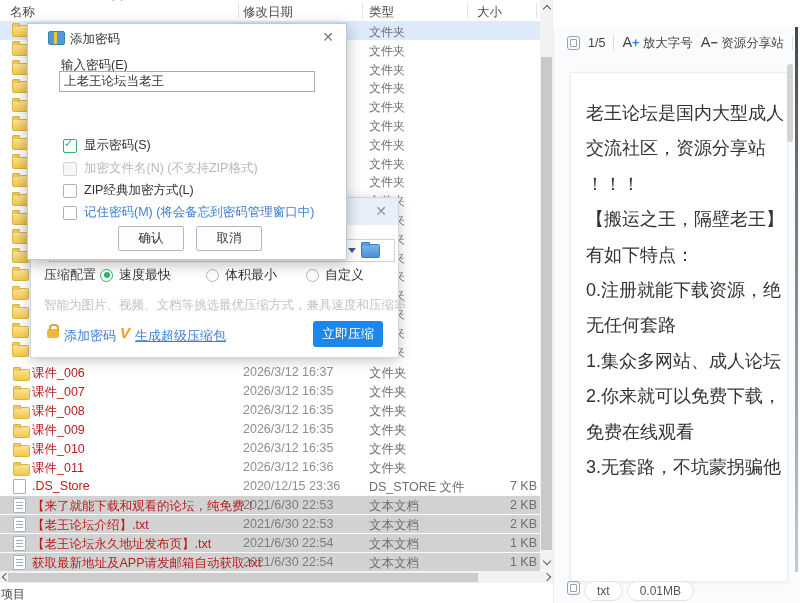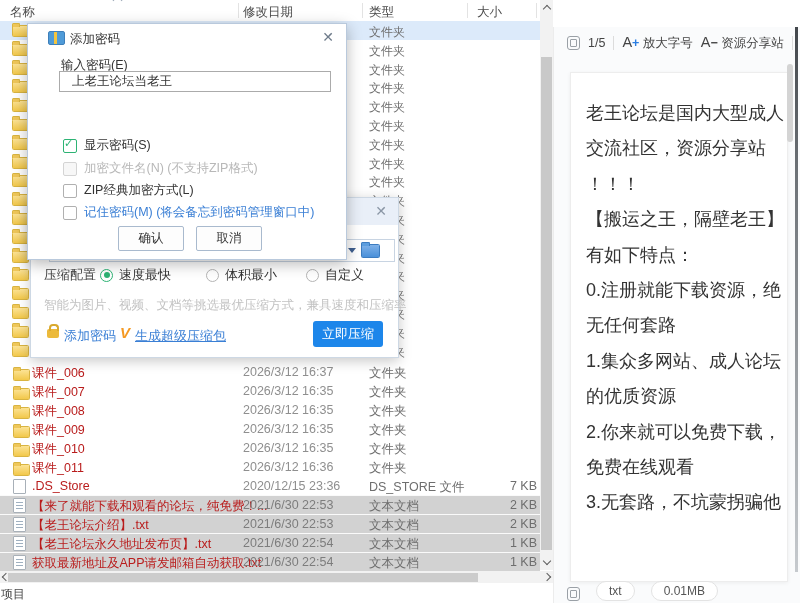--- a/index.html
+++ b/index.html
@@ -73,21 +73,21 @@
   .clink.addpw{left:33px;}
   .vmark{position:absolute;left:89px;top:126px;font-size:15px;font-weight:bold;font-style:italic;color:var(--orange);}
   .clink.superpkg{left:104px;text-decoration:underline;}
   .cbtn{position:absolute;right:15px;top:123px;width:70px;height:26px;background:var(--accent-blue);color:#fff;font-size:13px;text-align:center;line-height:26px;border-radius:3px;}
   
   .pdlg{position:absolute;left:27px;top:23px;width:318px;height:235px;background:#fff;border:1px solid #b9c9dc;box-shadow:0 4px 14px rgba(0,0,0,.28);z-index:10;}
   .pdlg .ptitle{position:absolute;left:42px;top:7px;font-size:12.5px;color:#333;}
   .zipicon{position:absolute;left:20px;top:7px;width:15px;height:12px;border:1px solid #3d7fba;border-radius:2px;background:linear-gradient(90deg,#4f9bd8 0 36%,#f4c53e 36% 56%,#4f9bd8 56%);}
   .pdlg .pclose{position:absolute;right:12px;top:5px;font-size:14px;color:#6e7b8a;}
   .pwlabel{position:absolute;left:33px;top:33px;font-size:12.5px;color:#333;}
-  .pwinput{position:absolute;left:31px;top:47px;width:246px;height:17px;border:1px solid #ababab;font-size:12.5px;color:#333;padding:1px 12px;font-family:inherit;background:#fff;}
+  .pwinput{position:absolute;left:31px;top:47px;width:246px;height:17px;border:1px solid #ababab;font-size:12.5px;color:#333;padding:1px 4px;font-family:inherit;background:#fff;}
   .cbrow{position:absolute;left:35px;display:flex;align-items:center;gap:7px;font-size:12.5px;color:#333;}
   .cbrow:nth-of-type(1){top:113px}.cbrow:nth-of-type(2){top:136px}.cbrow:nth-of-type(3){top:158px}.cbrow:nth-of-type(4){top:180px}
   .cb{width:12px;height:12px;border:1px solid #b0b0b0;background:#fff;border-radius:2px;position:relative;flex:none;}
   .cb .tick{display:none;position:absolute;left:0px;top:-3px;font-size:11px;font-weight:bold;color:var(--green);}
   .cbrow.checked .cb{border-color:var(--green);}
   .cbrow.checked .cb .tick{display:block;}
   .cbrow.disabled .cb{border-color:#d4d4d4;background:#f7f7f7;}
   .cbrow.disabled .cblabel{color:#b8b8b8;}
   .cbrow.link .cblabel{color:var(--link-blue);}
   .pbtn{position:absolute;top:202px;width:64px;height:23px;background:#fdfdfd;border:1px solid #a9bace;font-size:12.5px;color:#333;text-align:center;line-height:23px;border-radius:2px;}
@@ -101,21 +101,21 @@
   .aplus .big{font-size:14.5px;color:#444;}
   .aplus .sign{color:var(--plus-blue);font-weight:bold;}
   .aminus .big{font-size:14.5px;color:#444;}
   .aminus .sign{color:#444;font-weight:bold;}
   .burger{width:13px;height:10px;border-top:1.6px solid #555;border-bottom:1.6px solid #555;position:relative;flex:none;}
   .burger::after{content:"";position:absolute;left:0;right:0;top:3.2px;height:1.6px;background:#555;}
   .pcard{position:absolute;left:16px;top:45px;width:216px;height:508px;background:#fff;border:1px solid #ededed;box-shadow:0 1px 4px rgba(0,0,0,.06);overflow:hidden;}
   .plines{padding:23px 0 0 15px;font-size:18px;line-height:35.4px;color:#333;white-space:nowrap;}
   .pthumb{position:absolute;right:8px;top:37px;width:6px;height:78px;background:#d4d4d4;border-radius:3px;}
   .pedge{position:absolute;right:3px;top:0;width:3px;height:545px;background:linear-gradient(#43474c 0%,#6a6f74 25%,#c6cace 100%);}
-  .pft{position:absolute;left:13px;top:554px;display:flex;align-items:flex-end;gap:16px;}
+  .pft{position:absolute;left:13px;top:554px;display:flex;align-items:flex-start;gap:4px;}
   .pill{border:1px solid #e3e3e3;border-radius:10px;background:#fff;font-size:12px;color:#555;padding:2px 12px;line-height:14px;}
 </style>
 </head>
 <body>
 
 <div id="app">
 
   <div class="colhead">
     <span class="col c-name">名称</span>
     <span class="col c-date">修改日期</span>
@@ -380,21 +380,20 @@
       <div class="plines">
 
       <div>老王论坛是国内大型成人</div>
           <div>交流社区，资源分享站</div>
           <div>！！！</div>
           <div>【搬运之王，隔壁老王】</div>
           <div>有如下特点：</div>
           <div>0.注册就能下载资源，绝</div>
           <div>无任何套路</div>
           <div>1.集众多网站、成人论坛</div>
-          <div>的优质资源</div>
           <div>2.你来就可以免费下载，</div>
           <div>免费在线观看</div>
           <div>3.无套路，不坑蒙拐骗他</div>
         </div>
     </div>
     <span class="pthumb"></span>
     <span class="pedge"></span>
     <div class="pft">
       <span class="pgicon"></span>
       <span class="pill">txt</span>

